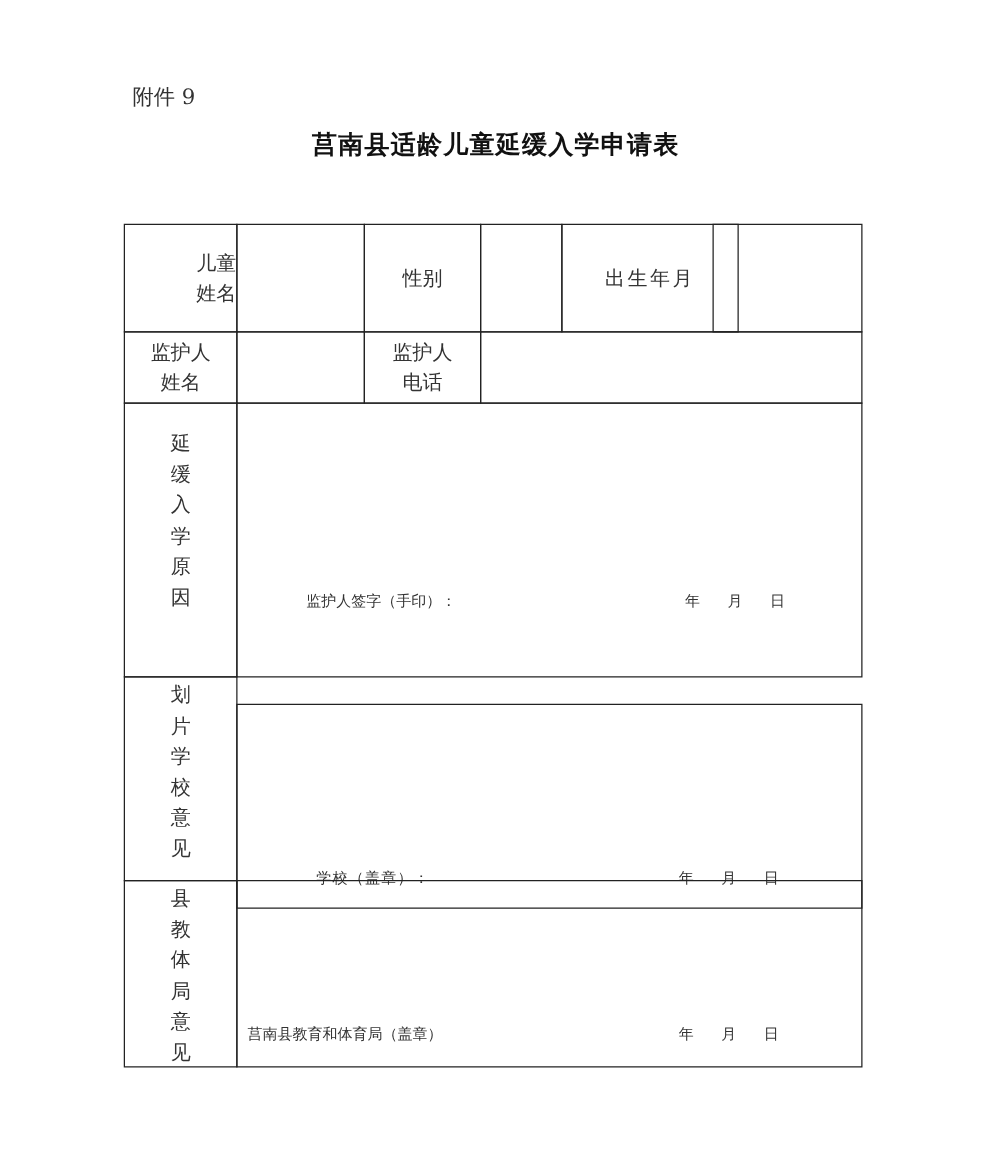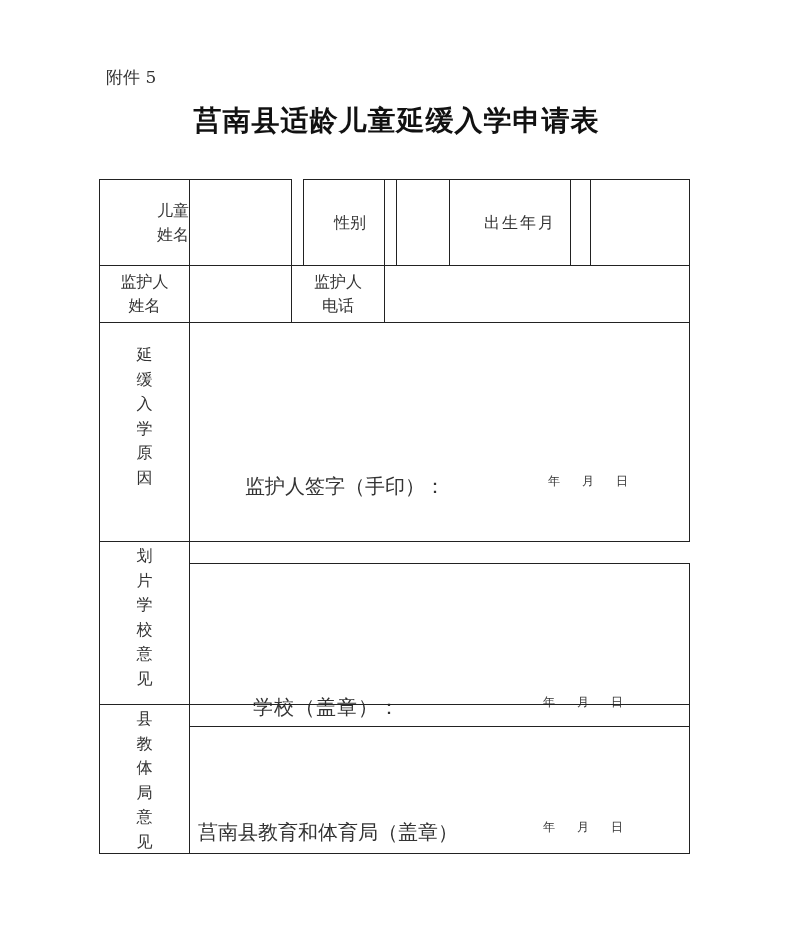--- a/index.html
+++ b/index.html
@@ -1,44 +1,44 @@
 <!DOCTYPE html>
 <html><head>
 <meta charset="utf-8">
 <style>
   html, body { margin:0; padding:0; background:#ffffff; }
   body { width:793px; height:929px; position:relative; overflow:hidden;
          font-family:"DejaVu Serif","Liberation Serif",serif; color:#1a1a1a; }
   .attach { position:absolute; left:106px; top:66px; font-size:17px; color:#333; }
   .title { position:absolute; left:0; width:793px; top:102px; text-align:center;
-           font-size:28px; font-weight:bold; letter-spacing:1px; color:#111; }
+           font-size:20px; font-weight:bold; letter-spacing:1px; color:#111; }
   .form { position:absolute; left:99px; top:179px; width:591px; height:675px; }
   .cell { position:absolute; box-sizing:border-box; border:1px solid #222; font-size:16px; color:#333; }
   .center { display:flex; align-items:center; justify-content:center; text-align:center; line-height:24px; }
   .vlabel { display:flex; flex-direction:column; align-items:center; line-height:24.5px; }
-  .sig { position:absolute; font-size:20px; color:#333; white-space:nowrap; }
+  .sig { position:absolute; font-size:12px; color:#333; white-space:nowrap; }
   .date { position:absolute; font-size:12px; color:#333; white-space:nowrap; word-spacing:0; }
   .date span { display:inline-block; }
 </style>
 </head>
 <body>
 
-<div class="attach">附件 5</div>
+<div class="attach">附件 9</div>
 <div class="title">莒南县适龄儿童延缓入学申请表</div>
 
 <div class="form">
 
   <div class="cell center" style="left:0;top:0;width:91px;height:87px;justify-content:flex-end;">
     <div>
         <div>儿童</div>
         <div>姓名</div>
       </div>
   </div>
   <div class="cell" style="left:90px;top:0;width:103px;height:87px;"></div>
-  <div class="cell center" style="left:192px;top:0;width:94px;height:87px;margin-left:12px;">性别</div>
+  <div class="cell center" style="left:192px;top:0;width:94px;height:87px;">性别</div>
   <div class="cell" style="left:285px;top:0;width:66px;height:87px;"></div>
   <div class="cell center" style="left:350px;top:0;width:142px;height:87px;letter-spacing:2px;">出生年月</div>
   <div class="cell" style="left:471px;top:0;width:120px;height:87px;"></div>
 
   <div class="cell center" style="left:0;top:86px;width:91px;height:58px;">
     <div>
         <div>监护人</div>
         <div>姓名</div>
       </div>
   </div>

